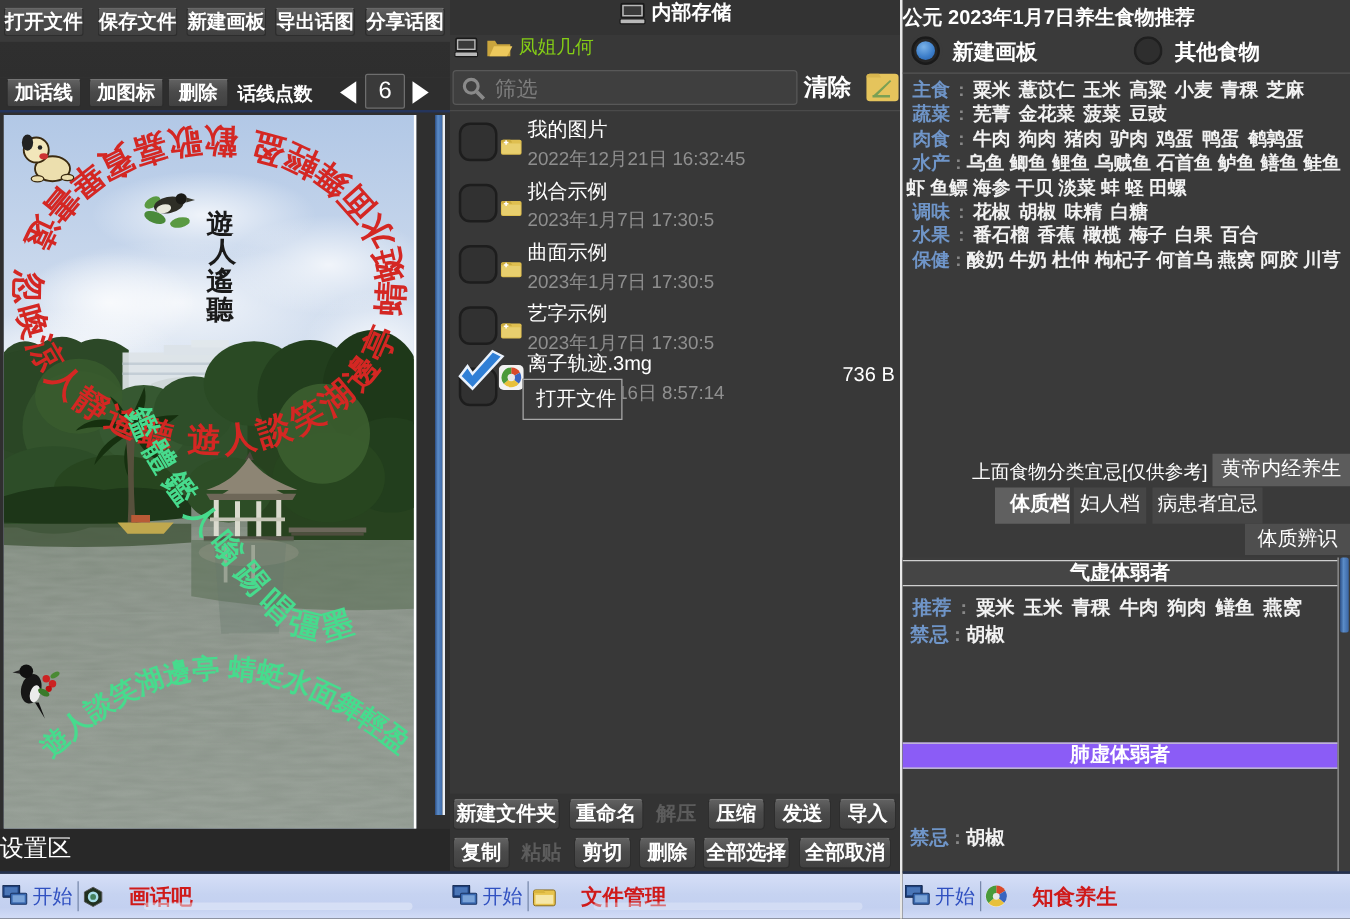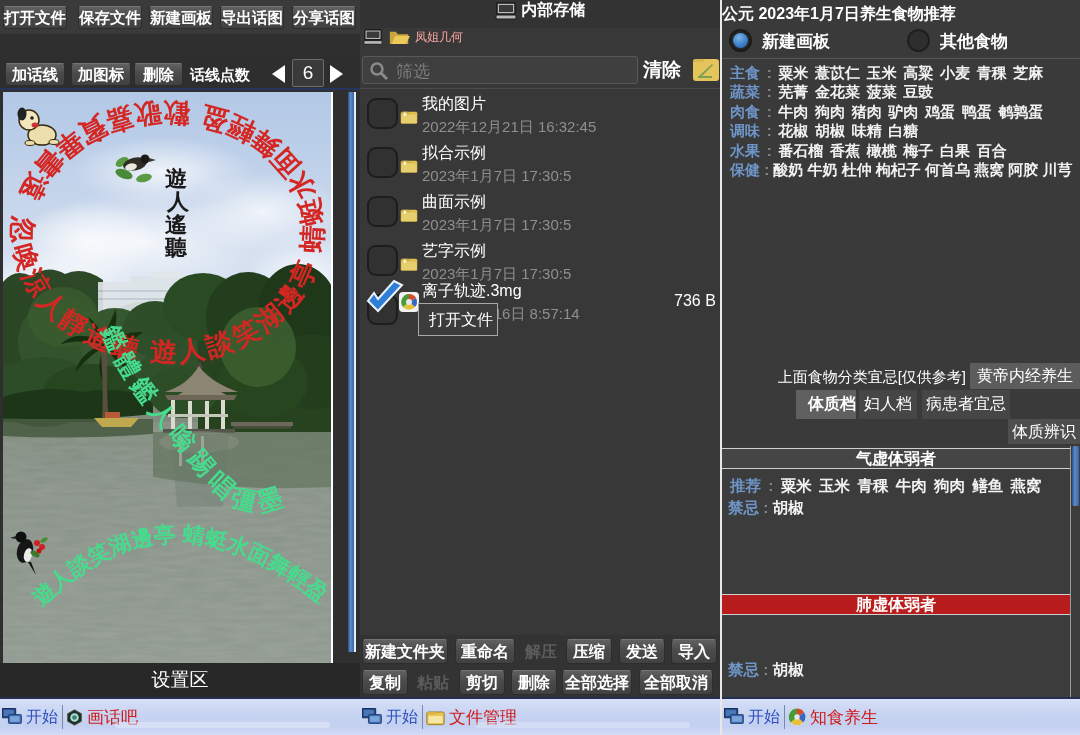--- a/index.html
+++ b/index.html
@@ -7,21 +7,21 @@
 .panel{position:absolute;top:0;height:735px;width:360px;overflow:hidden}
 #p1{left:0}
 #p2{left:360px;width:360px}
 #p3{left:720px;border-left:2px solid #e8e8e8;width:360px}
 .btn{display:inline-block;white-space:nowrap;background:linear-gradient(180deg,#616161,#4a4a4a 45%,#414141);border:1px solid #2d2d2d;border-top-color:#747474;border-radius:4px;color:#fff;font-weight:bold;font-size:16px;text-align:center;line-height:23px;height:25px;vertical-align:middle}
 .dis{color:#5c5c5c;white-space:nowrap;background:none;border:none;font-weight:bold;font-size:16px;display:inline-block;line-height:25px}
 .taskbar{position:absolute;left:0;bottom:0;width:100%;height:38px;background:linear-gradient(180deg,#d6dff7,#c6d3f1 45%,#c3d0f0 75%,#d2dcf7);border-top:2px solid #23304f;display:flex;align-items:center}
 .tb-start{color:#3050c0;font-size:16px;white-space:nowrap;margin:0 4px 0 3px}
 .tb-sep{width:1px;height:24px;background:#7788aa;margin-right:3px}
 .btn.sm{height:23px;line-height:21px;font-size:15.5px;border-radius:3px}
-.tb-app{color:#cf1a1a;font-size:17px;white-space:nowrap;font-weight:normal;margin-left:4px}
+.tb-app{color:#cf1a1a;font-size:17px;white-space:nowrap;font-weight:bold;margin-left:20px}
 .tb-shine{position:absolute;left:115px;bottom:7px;width:215px;height:6px;background:#e8eefa;border-radius:3px;opacity:0.5}
 </style>
 </head>
 <body>
 
 <div class="panel" id="p1">
   <div style="position:absolute;left:0;top:0;width:100%;height:62px;background:linear-gradient(180deg,#3a3a3a 0,#3a3a3a 33px,#2f2f2f 34px,#2e2e2e)">
     <div class="btn sm" style="position:absolute;left:3px;top:6px;width:64px">打开文件</div>
     <div class="btn sm" style="position:absolute;left:78px;top:6px;width:64px">保存文件</div>
     <div class="btn sm" style="position:absolute;left:149px;top:6px;width:64px">新建画板</div>
@@ -184,21 +184,21 @@
 <circle cx="29" cy="13" r="3" fill="#c22"></circle>
             <circle cx="34" cy="17" r="3" fill="#c22"></circle>
             <circle cx="31" cy="21" r="2.5" fill="#b11"></circle>
 <ellipse cx="27" cy="24" rx="5" ry="2.5" fill="#3a7a2a" transform="rotate(30 27 24)"></ellipse>
 <ellipse cx="36" cy="10" rx="4" ry="2" fill="#4a8a34" transform="rotate(-30 36 10)"></ellipse>
 </g>
 </svg>
     </div>
     <div style="position:absolute;left:348px;top:2px;width:8px;height:560px;background:linear-gradient(90deg,#2d4f85,#5b8cc8 40%,#3a66a5);border-right:2px solid #e8edf4"></div>
   </div>
-  <div style="position:absolute;left:0;top:663px;width:100%;height:35px;background:#282828;color:#fff;font-size:19px;text-align:center;line-height:33px">设置区</div>
+  <div style="position:absolute;left:0;top:663px;width:100%;height:35px;background:#282828;color:#fff;font-size:19px;line-height:33px">设置区</div>
   <div class="taskbar">
     <svg width="21" height="18" viewBox="0 0 26 22" style="margin-left:2px">
       <rect x="0" y="0" width="17" height="12" rx="1" fill="#1d3f7c" stroke="#102347"></rect>
       <rect x="2" y="2" width="13" height="8" fill="#4a76b8"></rect>
       <rect x="8" y="8" width="16" height="11" rx="1" fill="#3a69b0" stroke="#1a3566"></rect>
       <rect x="10" y="10" width="12" height="7" fill="#7aa3d8"></rect>
     </svg>
     <span class="tb-start">开始</span>
       <span class="tb-sep"></span>
     <svg width="17" height="17" viewBox="0 0 22 22">
@@ -225,21 +225,21 @@
   <div style="position:absolute;left:3px;top:28px;height:26px">
     <svg width="20" height="18" viewBox="0 0 22 18" style="vertical-align:-3px">
       <rect x="2" y="1" width="18" height="11" rx="1" fill="#b9b9b9" stroke="#1a1a1a" stroke-width="1.5"></rect>
       <rect x="4" y="3" width="14" height="7" fill="#3a3a3a"></rect>
       <rect x="1" y="13" width="20" height="4" rx="1" fill="#b9b9b9" stroke="#1a1a1a"></rect>
     </svg>
     <svg width="21" height="17" viewBox="0 0 24 19" style="vertical-align:-2px;margin-left:2px">
       <path d="M1,4 L8,4 L10,7 L22,7 L22,18 L1,18 Z" fill="#caa53d"></path>
       <path d="M3,18 L7,9 L24,9 L19,18 Z" fill="#edc95c"></path>
     </svg>
-    <span style="color:#fca5a5;font-size:12px;vertical-align:2px">凤姐几何</span>
+    <span style="color:#84cc16;font-size:15px;vertical-align:2px">凤姐几何</span>
   </div>
 
   <div style="position:absolute;left:0;top:54px;width:100%;height:32px">
     <div style="position:absolute;left:2px;top:2px;width:276px;height:28px;background:#3f3f3f;border:1px solid #585858;border-radius:3px">
       <svg width="20" height="20" viewBox="0 0 20 20" style="position:absolute;left:6px;top:4px">
         <circle cx="8" cy="8" r="5.5" fill="none" stroke="#8a8a8a" stroke-width="2.5"></circle>
         <line x1="12.5" y1="12.5" x2="18" y2="18" stroke="#8a8a8a" stroke-width="3"></line>
       </svg>
       <span style="position:absolute;left:33px;top:3px;color:#7e7e7e;font-size:17px;white-space:nowrap">筛选</span>
     </div>
@@ -354,40 +354,41 @@
     <div style="position:absolute;left:11px;top:7px;width:15px;height:15px;border-radius:50%;background:radial-gradient(circle at 40% 30%,#7ab2e8,#3a7cc8 60%,#2a5ca0)"></div>
     <span style="position:absolute;left:40px;top:4px;color:#fff;font-size:17px;font-weight:bold;white-space:nowrap">新建画板</span>
     <div style="position:absolute;left:183px;top:1px;width:27px;height:27px;border-radius:50%;background:#2e2e2e;border:2px solid #3a3a3a;box-shadow:0 0 0 2px #1f1f1f inset"></div>
     <span style="position:absolute;left:218px;top:4px;color:#fff;font-size:17px;font-weight:bold;white-space:nowrap">其他食物</span>
   </div>
   <div style="position:absolute;left:0;top:58px;width:100%;border-top:1px solid #555"></div>
   <div style="position:absolute;left:3px;top:63px;width:353px;color:#f2f2f2;font-size:15px;font-weight:bold;line-height:19.4px;word-break:keep-all">
     <div style="padding-left:5px;word-spacing:2.5px"><span style="color:#6f95c8">主食</span><span style="color:#888"> : </span>粟米 薏苡仁 玉米 高粱 小麦 青稞 芝麻</div>
     <div style="padding-left:5px;word-spacing:2.5px"><span style="color:#6f95c8">蔬菜</span><span style="color:#888"> : </span>芜菁 金花菜 菠菜 豆豉</div>
     <div style="padding-left:5px;word-spacing:2.5px"><span style="color:#6f95c8">肉食</span><span style="color:#888"> : </span>牛肉 狗肉 猪肉 驴肉 鸡蛋 鸭蛋 鹌鹑蛋</div>
+    <div><span style="padding-left:5px;color:#6f95c8">水产</span><span style="color:#888"> : </span>乌鱼 鲫鱼 鲤鱼 乌贼鱼 石首鱼 鲈鱼 鳝鱼 鲑鱼 虾 鱼鳔 海参 干贝 淡菜 蚌 蛏 田螺</div>
     <div style="padding-left:5px;word-spacing:2.5px"><span style="color:#6f95c8">调味</span><span style="color:#888"> : </span>花椒 胡椒 味精 白糖</div>
     <div style="padding-left:5px;word-spacing:2.5px"><span style="color:#6f95c8">水果</span><span style="color:#888"> : </span>番石榴 香蕉 橄榄 梅子 白果 百合</div>
     <div style="padding-left:5px"><span style="color:#6f95c8">保健</span><span style="color:#888"> : </span>酸奶 牛奶 杜仲 枸杞子 何首乌 燕窝 阿胶 川芎</div>
   </div>
   <div style="position:absolute;left:0;top:363px;width:100%;height:28px">
     <span style="position:absolute;right:114px;top:5px;color:#fff;font-size:15px;white-space:nowrap">上面食物分类宜忌[仅供参考]</span>
     <div style="position:absolute;right:0;top:0;width:110px;height:26px;background:#5c5c5c;color:#fff;font-size:16px;text-align:center;line-height:26px;white-space:nowrap">黄帝内经养生</div>
   </div>
   <div style="position:absolute;left:0;top:390px;width:100%;height:29px">
     <div style="position:absolute;left:74px;top:0;width:60px;height:29px;background:#606060;color:#fff;font-size:16px;font-weight:bold;text-align:right;line-height:28px">体质档</div>
     <div style="position:absolute;left:137px;top:0;width:58px;height:29px;background:#464646;color:#fff;font-size:16px;text-align:center;line-height:28px">妇人档</div>
     <div style="position:absolute;left:200px;top:0;width:88px;height:29px;background:#464646;color:#fff;font-size:16px;text-align:center;line-height:28px;white-space:nowrap">病患者宜忌</div>
   </div>
-  <div style="position:absolute;right:0;top:419px;width:72px;height:25px;background:#4e4e4e;color:#fff;font-size:16px;text-align:center;line-height:25px;white-space:nowrap">体质辨识</div>
+  <div style="position:absolute;right:0;top:419px;width:84px;height:25px;background:#4e4e4e;color:#fff;font-size:16px;text-align:center;line-height:25px;white-space:nowrap">体质辨识</div>
 
   <div style="position:absolute;left:0;top:446px;width:100%;height:252px;background:#3c3c3c">
     <div style="position:absolute;left:0;top:2px;width:348px;height:21px;background:#454545;border-top:1px solid #cfcfcf;border-bottom:1px solid #cfcfcf;color:#fff;font-size:16px;font-weight:bold;text-align:center;line-height:20px">气虚体弱者</div>
     <div style="position:absolute;left:8px;top:30px;color:#f2f2f2;font-size:15.5px;word-spacing:3px;font-weight:bold;white-space:nowrap"><span style="color:#6f95c8">推荐</span><span style="color:#888"> : </span>粟米 玉米 青稞 牛肉 狗肉 鳝鱼 燕窝</div>
     <div style="position:absolute;left:6px;top:52px;color:#f2f2f2;font-size:15.5px;font-weight:bold"><span style="color:#6f95c8">禁忌</span><span style="color:#888"> : </span>胡椒</div>
-    <div style="position:absolute;left:0;top:148px;width:348px;height:21px;background:#b91c1c;border-top:1px solid #cfcfcf;border-bottom:1px solid #cfcfcf;color:#fff;font-size:16px;font-weight:bold;text-align:center;line-height:20px">肺虚体弱者</div>
+    <div style="position:absolute;left:0;top:148px;width:348px;height:21px;background:#8b5cf6;border-top:1px solid #cfcfcf;border-bottom:1px solid #cfcfcf;color:#fff;font-size:16px;font-weight:bold;text-align:center;line-height:20px">肺虚体弱者</div>
     <div style="position:absolute;left:6px;top:214px;color:#f2f2f2;font-size:15.5px;font-weight:bold"><span style="color:#6f95c8">禁忌</span><span style="color:#888"> : </span>胡椒</div>
     <div style="position:absolute;left:348px;top:0;width:1px;height:252px;background:#9a9a9a"></div>
     <div style="position:absolute;left:350px;top:0;width:7px;height:60px;background:linear-gradient(90deg,#2d4f85,#5b8cc8 40%,#3a66a5);border-radius:2px"></div>
   </div>
   <div class="taskbar">
     <svg width="21" height="18" viewBox="0 0 26 22" style="margin-left:2px">
       <rect x="0" y="0" width="17" height="12" rx="1" fill="#1d3f7c" stroke="#102347"></rect>
       <rect x="2" y="2" width="13" height="8" fill="#4a76b8"></rect>
       <rect x="8" y="8" width="16" height="11" rx="1" fill="#3a69b0" stroke="#1a3566"></rect>
       <rect x="10" y="10" width="12" height="7" fill="#7aa3d8"></rect>

